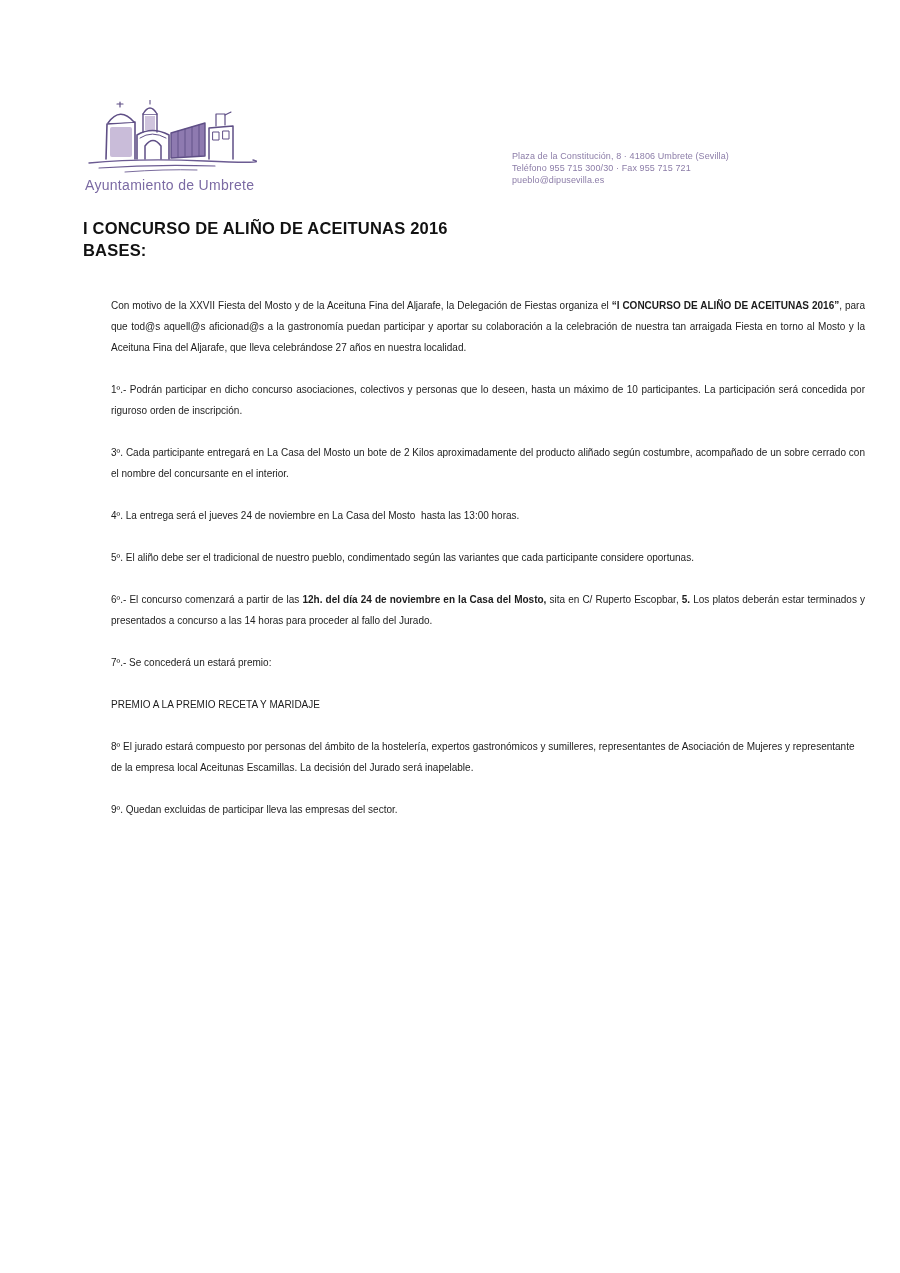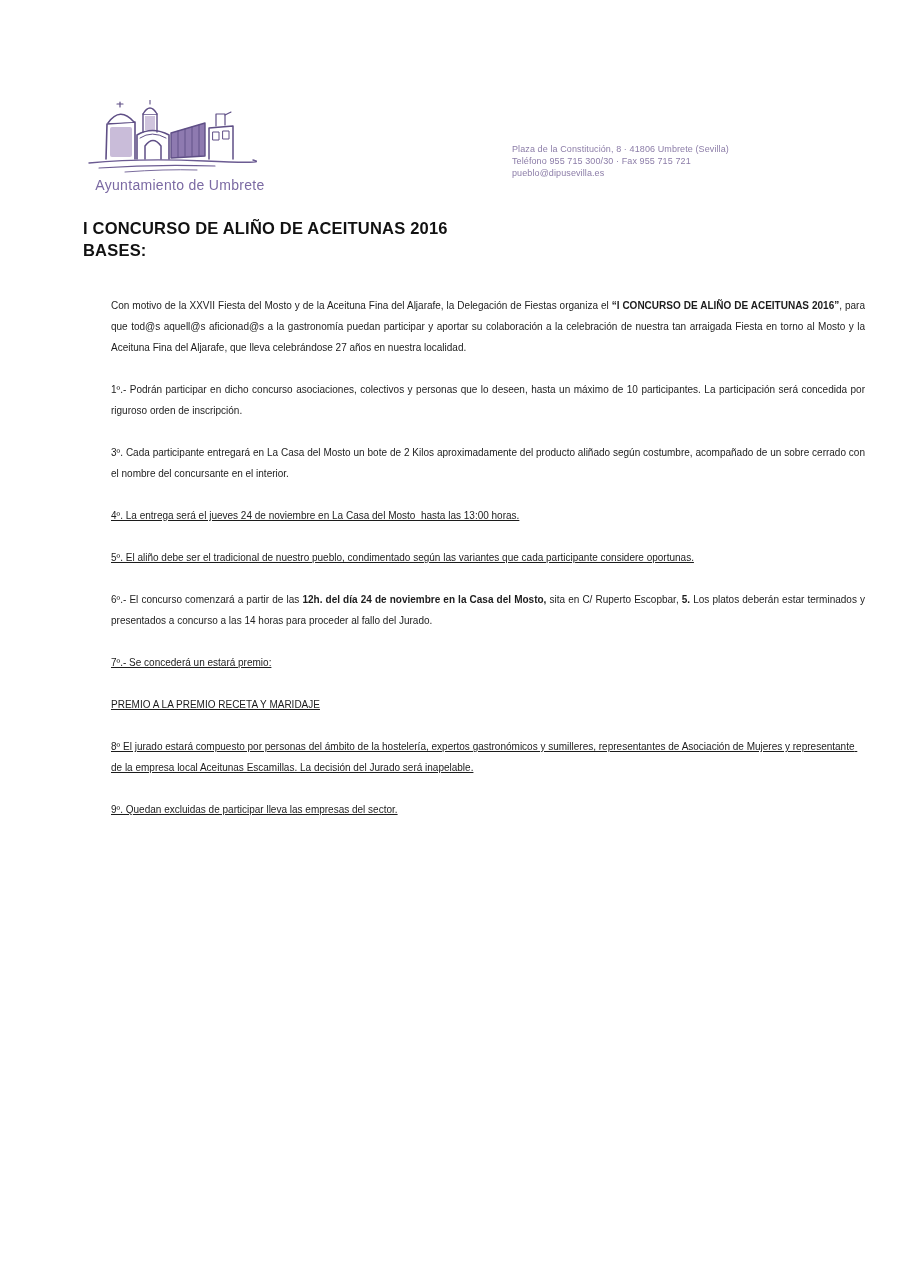--- a/index.html
+++ b/index.html
@@ -14,34 +14,33 @@
     box-sizing: border-box;
     padding-top: 217px;
   }
 
   
   .logo-block {
     position: absolute;
     left: 85px;
     top: 100px;
     width: 190px;
-    text-align: center;
   }
   .logo-art { display: block; }
   .logo-caption {
     margin-top: 3px;
     font-size: 14px;
     letter-spacing: 0.3px;
     color: #7b6aa3;
     white-space: nowrap;
   }
   .contact-block {
     position: absolute;
     left: 512px;
-    top: 143px;
+    top: 150px;
     font-size: 9px;
     line-height: 12px;
     color: #8c7da8;
     letter-spacing: 0.1px;
   }
 
   
   .doc-title {
     margin: 0 0 34px 83px;
     width: 754px;
@@ -59,21 +58,21 @@
     margin-left: 111px;
     width: 754px;
     font-size: 10px;
     line-height: 21px;
   }
   .doc-body p.para {
     margin: 0 0 21px 0;
     white-space: pre-wrap;
   }
   .doc-body p.justify { text-align: justify; }
-  .doc-body p.left { text-align: left; text-decoration: underline; }
+  .doc-body p.left { text-align: left; }
   .doc-body .bold { font-weight: bold; }
 </style>
 </head>
 <body>
 
 <div class="page">
 
   <div class="logo-block">
     <svg class="logo-art" width="172" height="74" viewBox="0 0 172 74" xmlns="http://www.w3.org/2000/svg" fill="none" stroke-linecap="round" stroke-linejoin="round">
 

